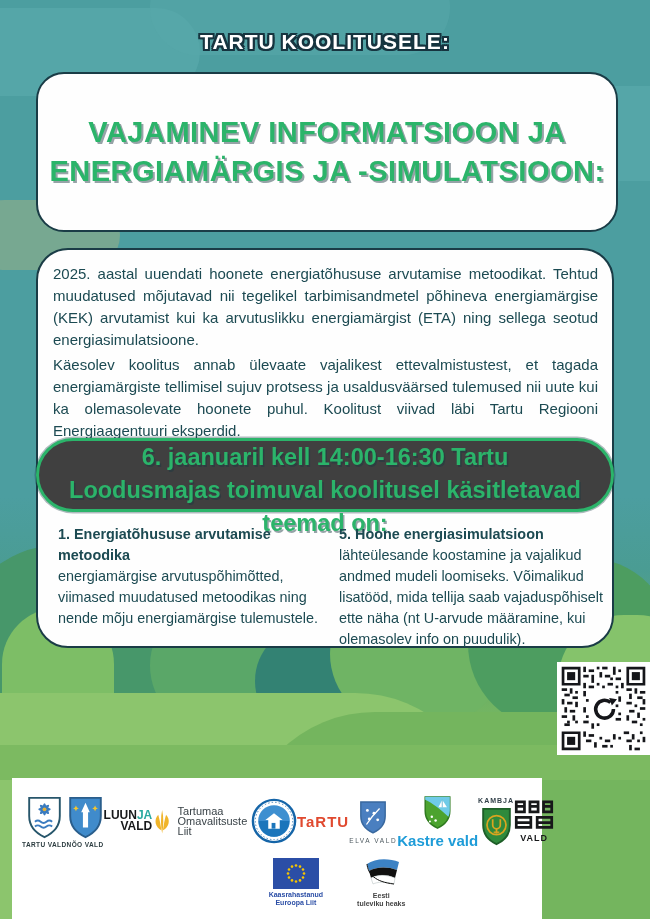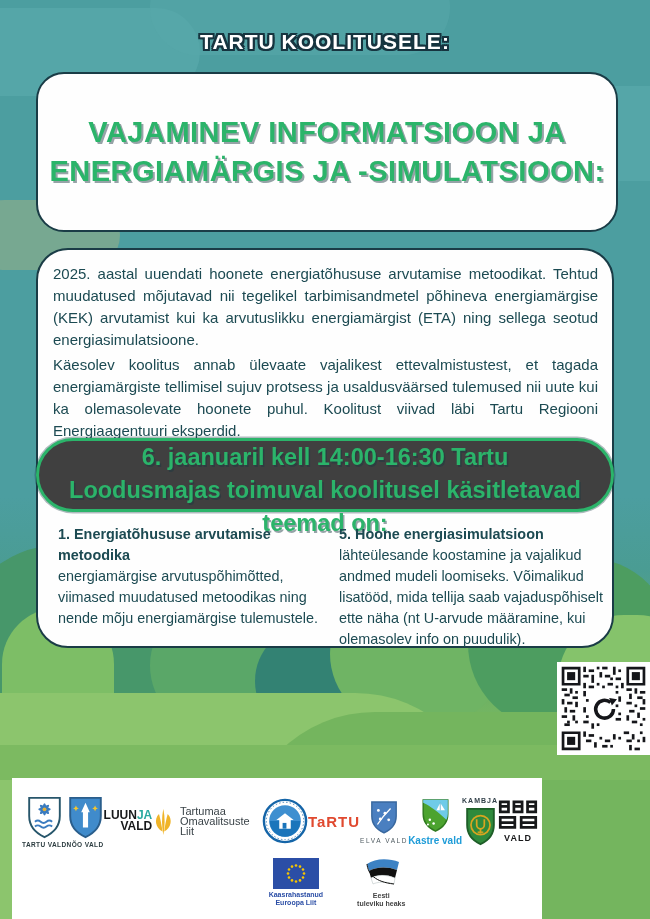--- a/index.html
+++ b/index.html
@@ -68,21 +68,21 @@
   .qr{position:absolute;z-index:4;left:557px;top:662px;width:93px;height:93px;background:#fff;
     padding:2px;box-sizing:border-box;}
   .qr svg{display:block;width:100%;height:100%;}
   
   .footer{position:absolute;z-index:5;left:12px;top:778px;width:530px;height:141px;background:#fff;}
   .logo-row{position:absolute;left:10px;right:4px;top:6px;height:74px;
     display:flex;align-items:center;justify-content:space-between;}
   .logo{display:flex;flex-direction:column;align-items:center;gap:2px;}
   .cap{font-size:6.5px;font-weight:bold;color:#2B3B3F;letter-spacing:.4px;white-space:nowrap;}
   .cap-elva{font-size:6.5px;font-weight:400;color:#4E5A60;letter-spacing:1.6px;white-space:nowrap;}
-  .cap-kastre{font-size:10px;font-weight:bold;color:#1E9CD8;white-space:nowrap;}
+  .cap-kastre{font-size:15px;font-weight:bold;color:#1E9CD8;white-space:nowrap;}
   .cap-kambja{font-size:7px;font-weight:bold;color:#33414A;letter-spacing:1px;}
   .cap-peipsi{font-size:9px;font-weight:bold;color:#17181A;letter-spacing:1px;}
   .luunja{font-size:12px;font-weight:900;color:#17181A;line-height:11px;text-align:right;}
   .luunja .accent{color:#2AA9A0;}
   .tartumaa{display:flex;align-items:center;gap:5px;}
   .tartumaa .txt{font-size:11px;line-height:10px;color:#3A4348;font-weight:500;}
   .tartu-city{font-size:15px;font-weight:bold;color:#E0492F;letter-spacing:1px;}
   .funding-row{position:absolute;left:0;top:80px;width:650px;display:flex;justify-content:center;gap:34px;}
   .fund{display:flex;flex-direction:column;align-items:center;gap:2px;}
   .fund .t{font-size:7px;line-height:8px;font-weight:bold;text-align:center;}

